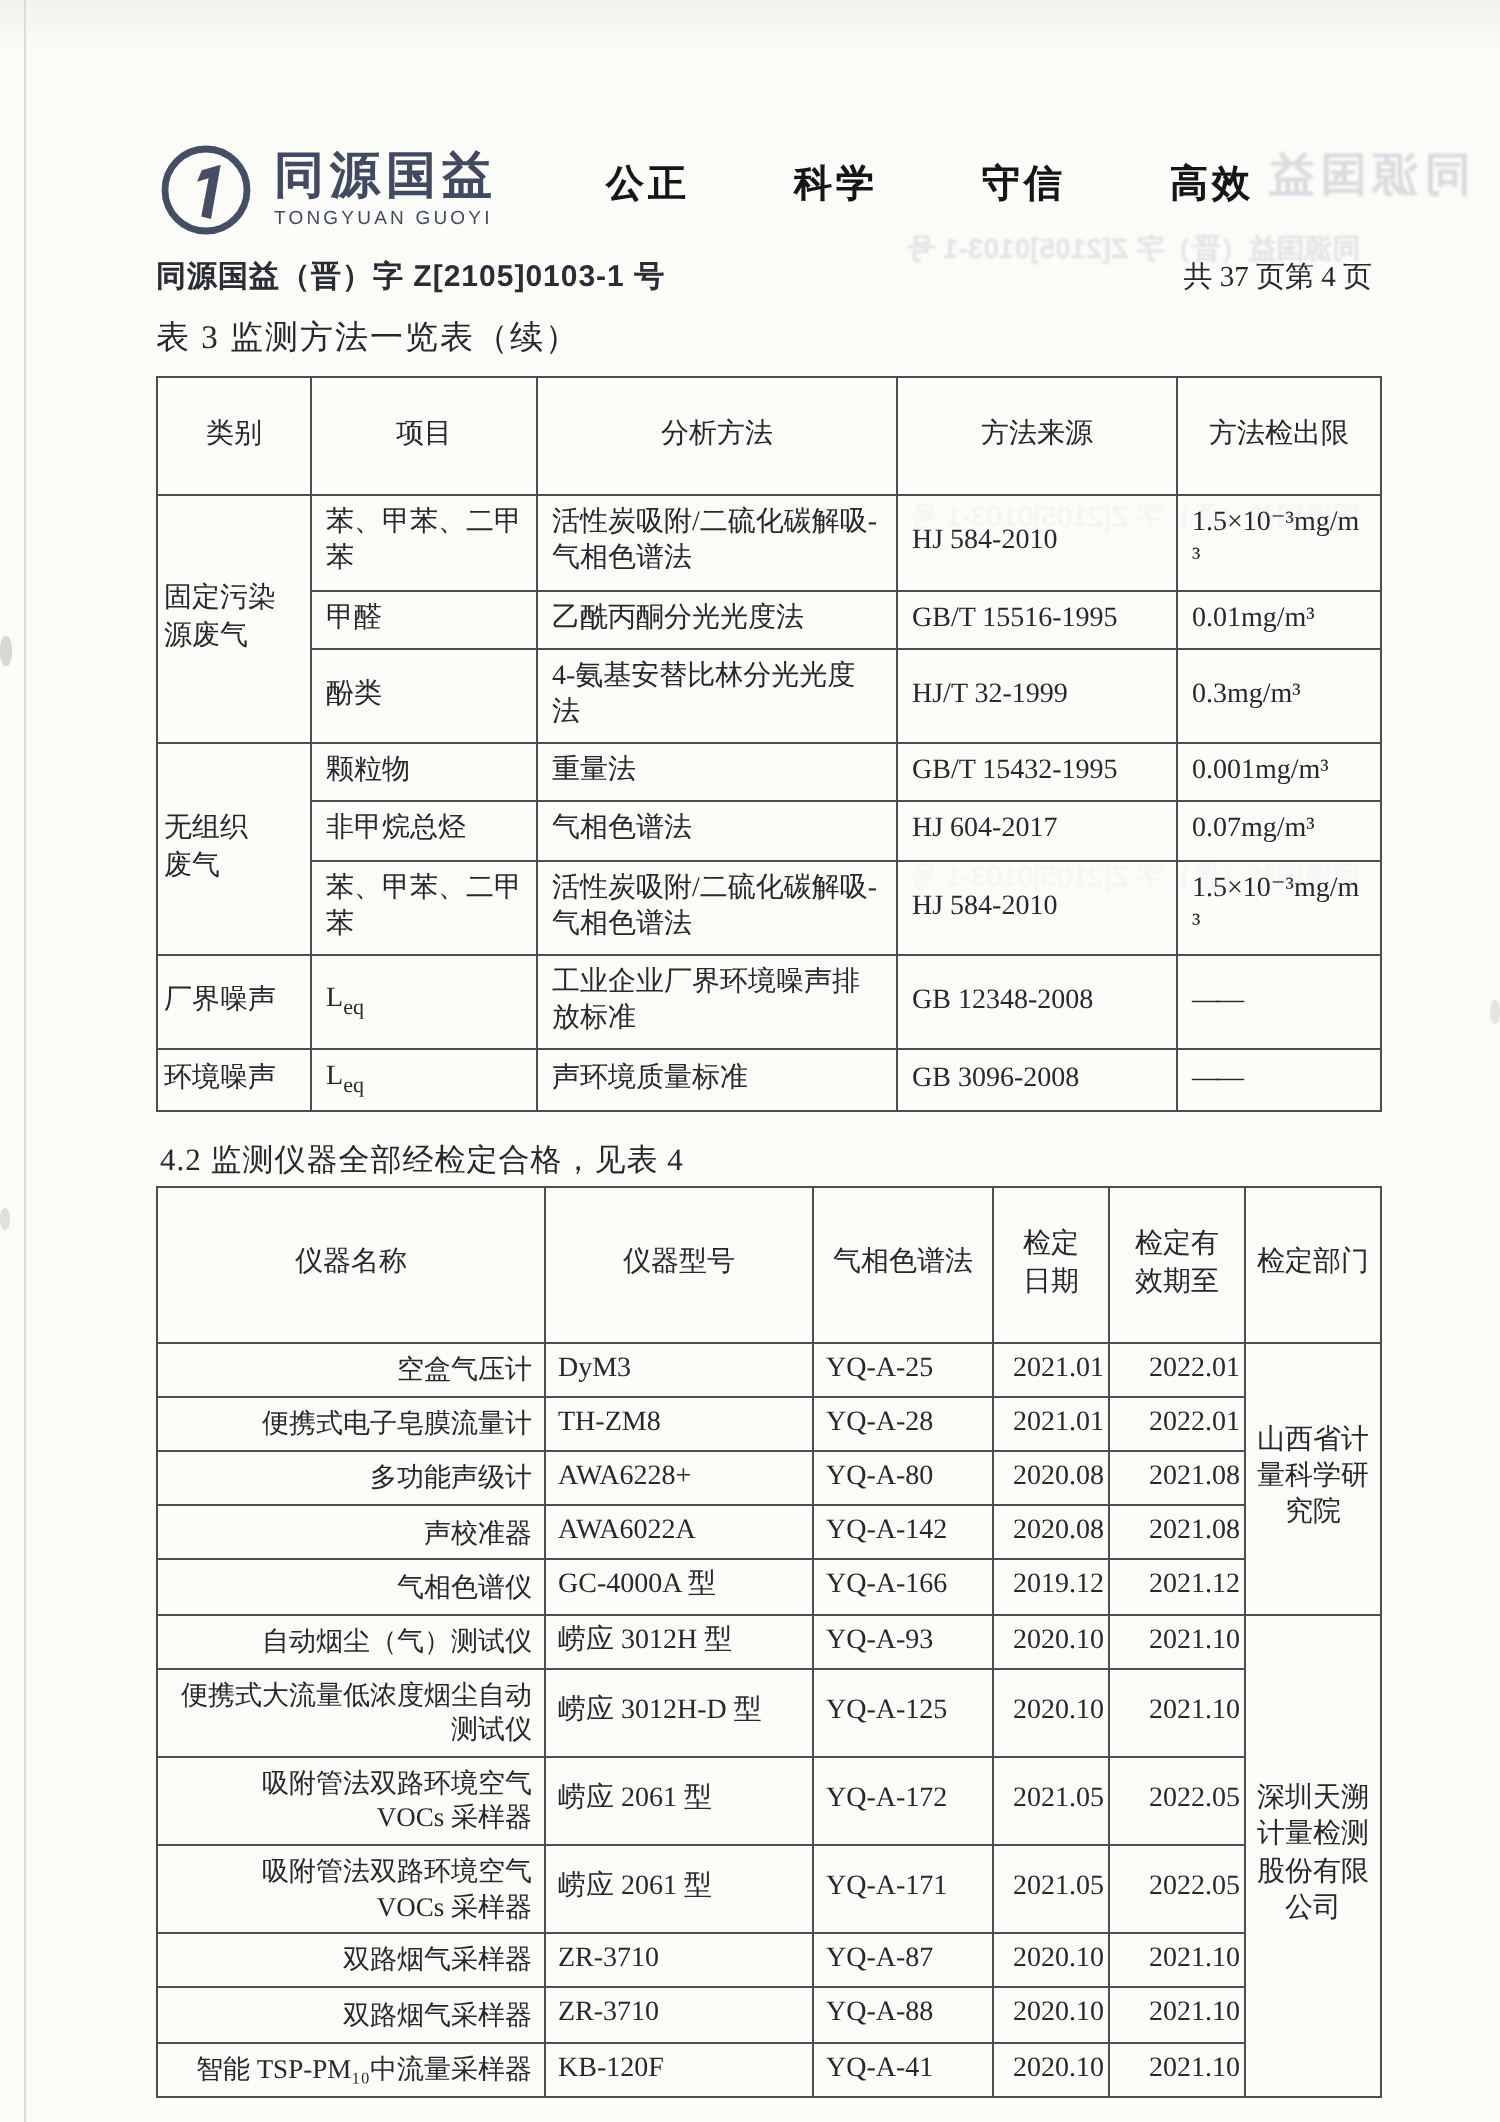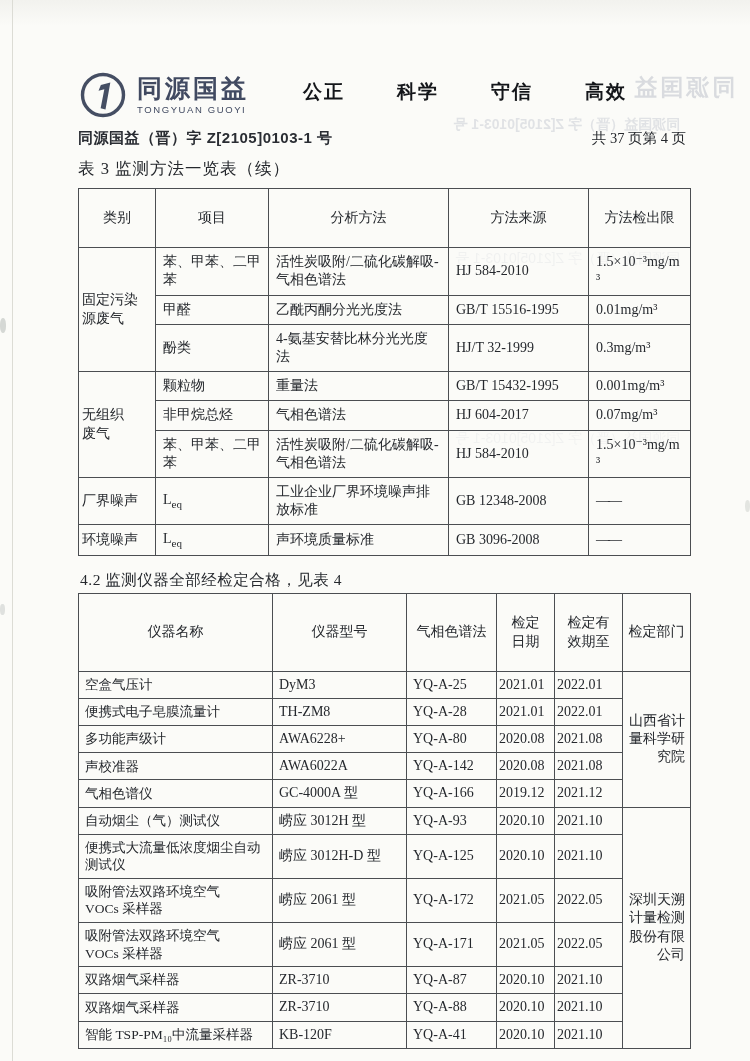--- a/index.html
+++ b/index.html
@@ -43,23 +43,23 @@
   .page-info{font-size:14.5px;display:flex;margin-right:4px;}
   .tbl-title{text-align:left;font-size:16.5px;letter-spacing:1px;margin:10px 0 8px;}
   .tbl-title.t4{margin:12px 0 8px;}
   table{border-collapse:collapse;width:612px;table-layout:fixed;}
   td,th{border:1.5px solid #4b4e52;font-size:14px;line-height:1.3;
     vertical-align:middle;word-break:break-all;}
   th{font-weight:400;white-space:pre-line;padding:20px 3px;}
   .t3 td{padding:5px 7px;}
   .t3 .cat{text-align:left;white-space:pre-line;padding:5px 3px;}
   .t4 td{padding:4px 6px;}
-  .t4 td.name{font-size:13.5px;white-space:pre-line;}
-  .t4 .c-date,.t4 .c-valid{text-align:left;padding:4px 2px;}
-  .t4 .dept{text-align:right;padding:4px 5px;}
+  .t4 td.name{font-size:13.5px;white-space:pre-line;text-align:right;}
+  .t4 .c-date,.t4 .c-valid{text-align:right;padding:4px 2px;}
+  .t4 .dept{text-align:center;padding:4px 5px;}
   sub{font-size:11px;}
   .section-line{font-size:15.5px;margin:14px 0 2px 2px;letter-spacing:.5px;}
   .dash{letter-spacing:-2px;}
 </style>
 </head>
 <body>
 
 <div class="scan-wash-top"></div>
 <div class="scan-line-left"></div>
 <div class="smudge s1"></div>

